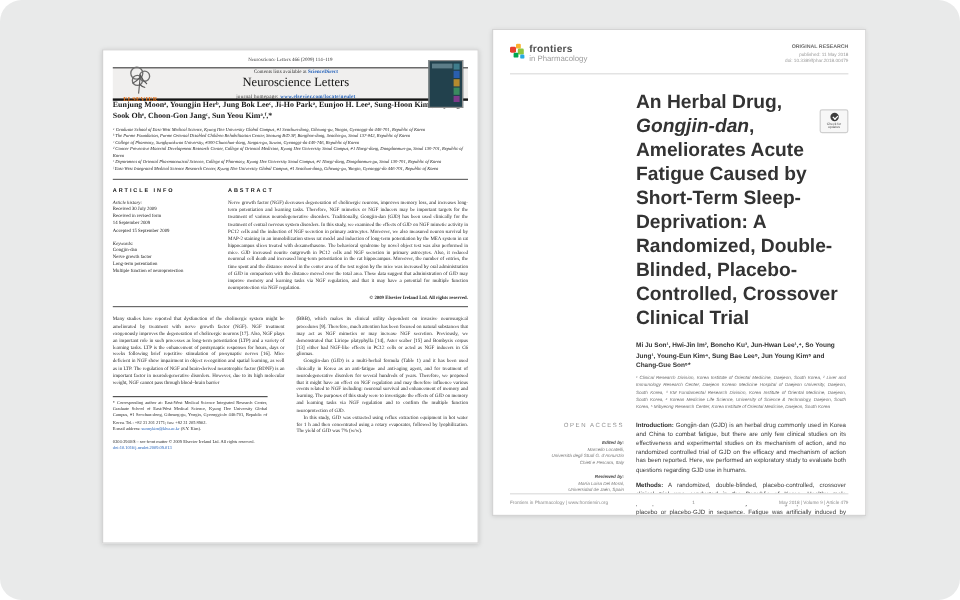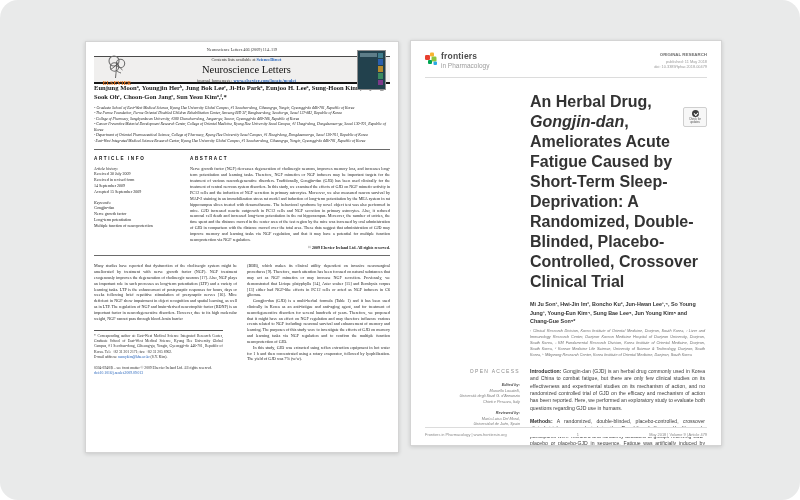--- a/index.html
+++ b/index.html
@@ -1,20 +1,20 @@
 <!DOCTYPE html>
 <html><head>
 <meta charset="utf-8">
 <style>
   html,body{margin:0;padding:0;background:#ffffff;}
   .frame{position:relative;width:800px;height:500px;overflow:hidden;font-family:"Liberation Sans","DejaVu Sans",sans-serif;}
   .card{position:absolute;inset:0;background:#e9eaea;border-radius:18px;}
   .page{position:absolute;background:#ffffff;border:1px solid #d4d4d4;box-shadow:0 1px 4px rgba(0,0,0,.15);overflow:hidden;box-sizing:border-box;}
   .page-left{left:85px;top:41px;width:314px;height:412px;font-family:"Liberation Serif","DejaVu Serif",serif;color:#1c1c1c;}
-  .page-right{left:410px;top:40px;width:312px;height:406px;color:#3c3c3c;}
+  .page-right{left:410px;top:24px;width:312px;height:406px;color:#3c3c3c;}
 
   
   .nl-ref{font-size:4.2px;text-align:center;margin:5px 0 4px;color:#333;}
   .nl-headbox{display:flex;align-items:center;gap:6px;background:#f0efee;border-top:0.8px solid #4a4a4a;border-bottom:2.5px solid #161616;margin:0 8px;padding:3px 4px;height:28px;box-sizing:border-box;}
   .elsevier{width:38px;display:flex;flex-direction:column;align-items:center;}
   .els-word{color:#e8731a;font-size:5.2px;font-weight:bold;letter-spacing:.3px;}
   .headcenter{flex:1;text-align:center;}
   .contents-line{font-size:4.3px;color:#333;}
   .sd-link{color:#1b5cb8;font-weight:bold;text-decoration:none;cursor:pointer;}
   .nl-name{font-size:10.5px;color:#101010;margin:2.5px 0;}

